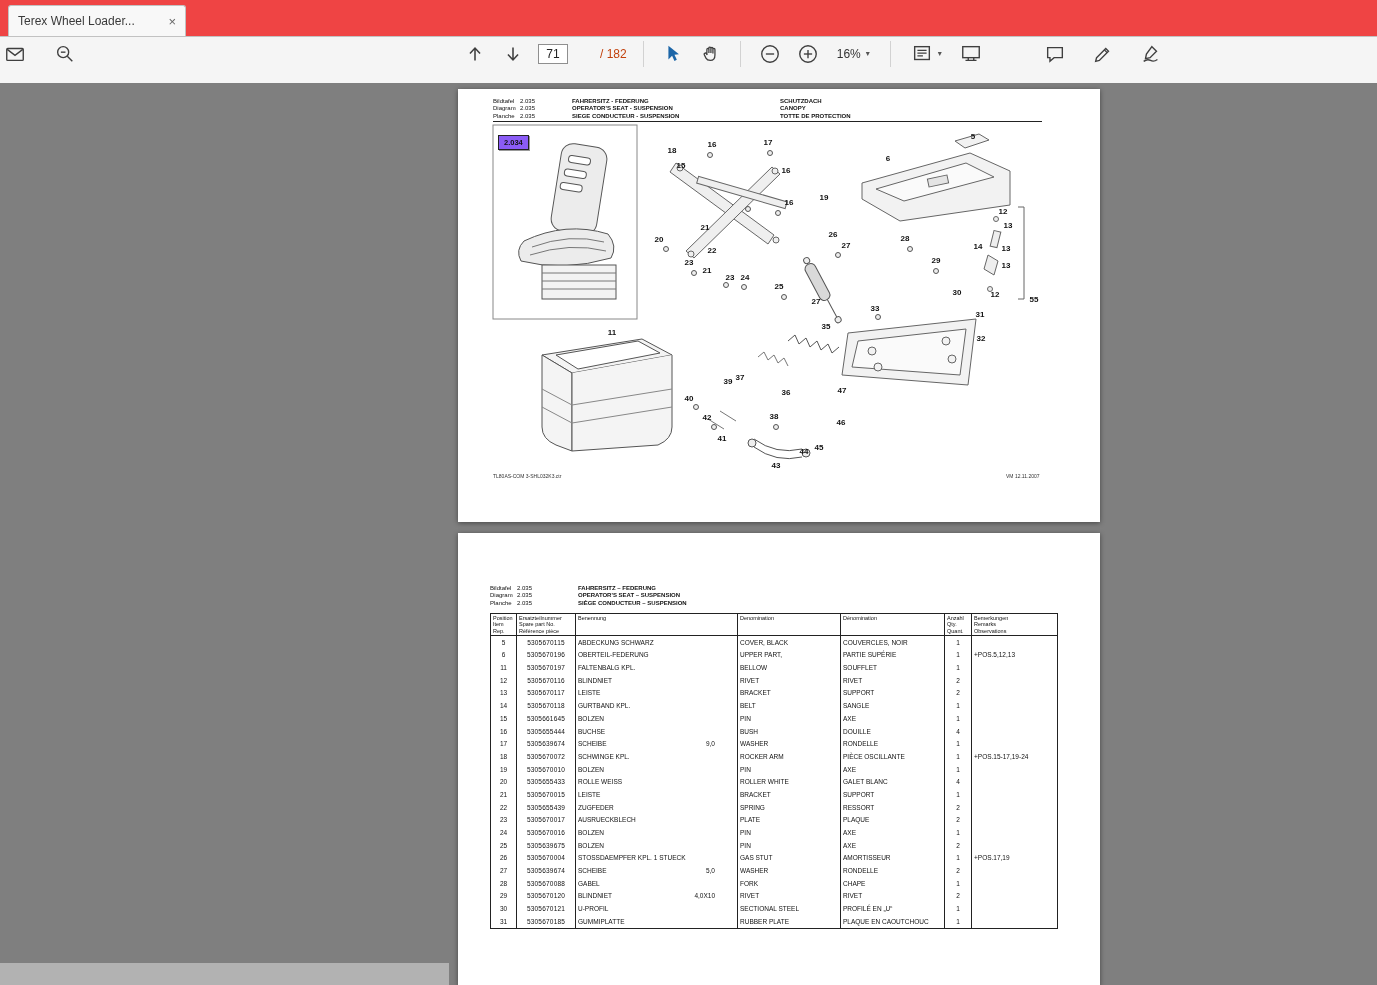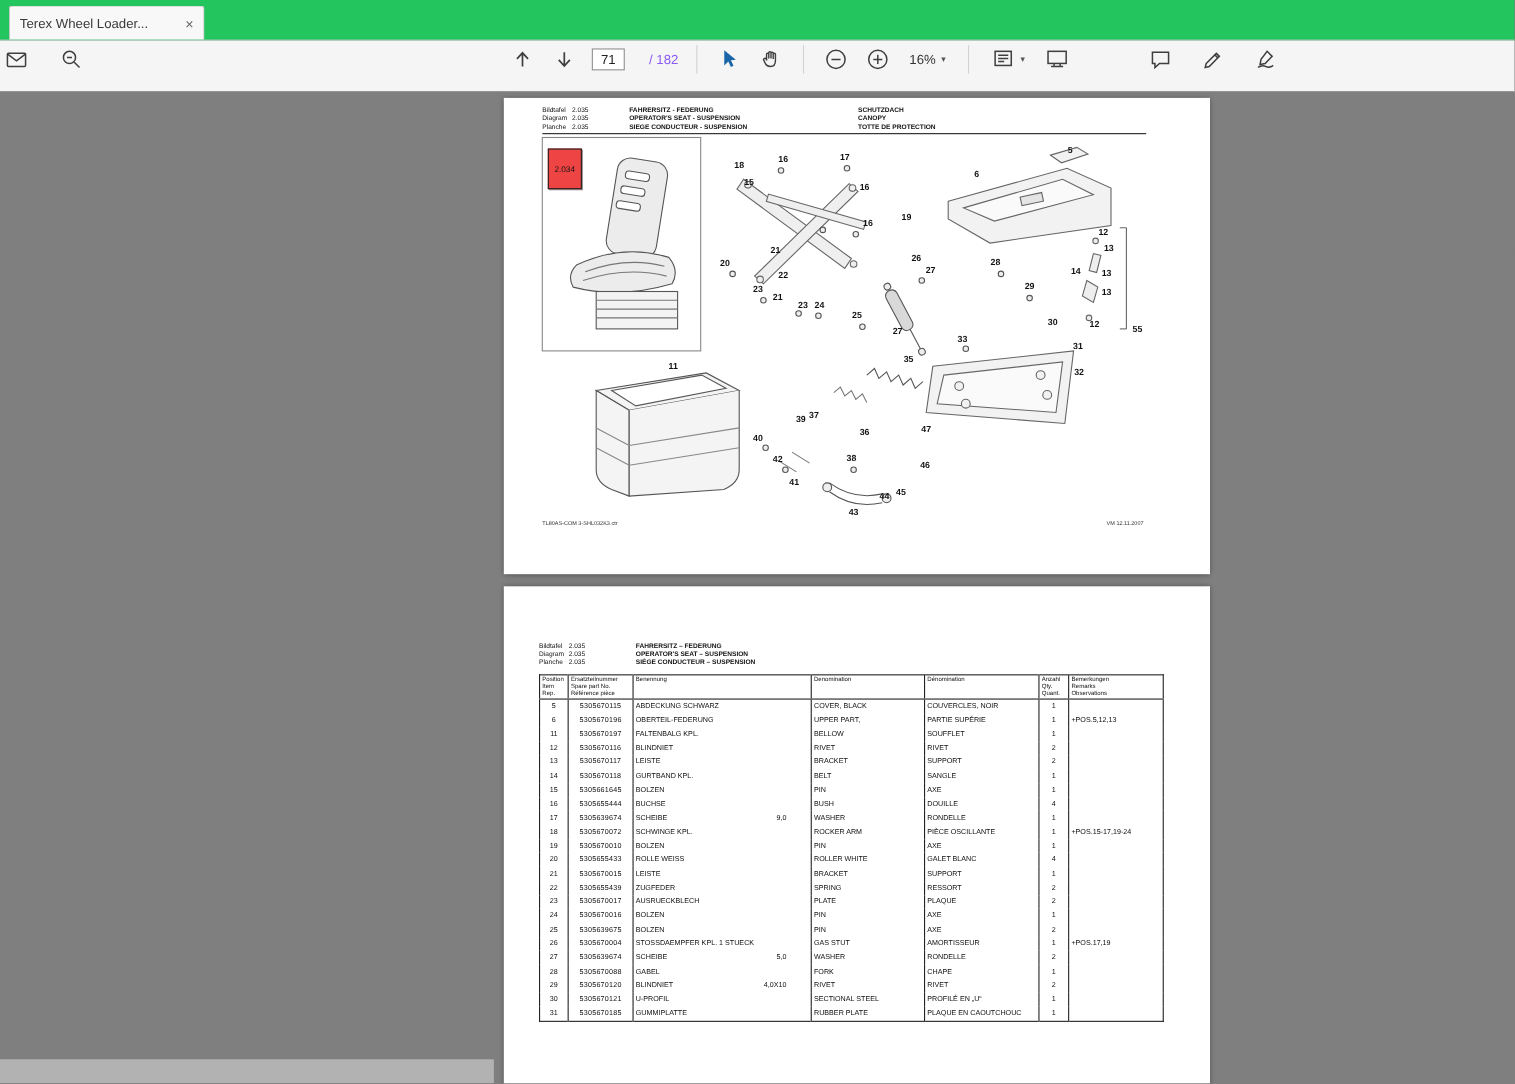--- a/index.html
+++ b/index.html
@@ -2,53 +2,53 @@
 <html><head>
 <meta charset="utf-8">
 <style>
   html,body{margin:0;padding:0;}
   body{
     width:1377px;height:985px;overflow:hidden;position:relative;
     background:#7f7f7f;font-family:"Liberation Sans",sans-serif;
     -webkit-font-smoothing:antialiased;
   }
   
-  .tabbar{height:36px;background:#22c55e;border-bottom:1px solid #c2c2c2;display:flex;align-items:flex-end;}
+  .tabbar{height:36px;background:#ef4444;border-bottom:1px solid #c2c2c2;display:flex;align-items:flex-end;}
   .tab{margin-left:8px;width:178px;height:31px;background:#f8f8f8;border:1px solid #c2c2c2;border-bottom:none;
        border-radius:3px 3px 0 0;display:flex;align-items:center;padding:0 9px;box-sizing:border-box;}
   .tab-title{font-size:12px;color:#3a3a3a;flex:1;white-space:nowrap;overflow:hidden;}
   .tab-close{color:#666;font-size:13px;margin-left:6px;line-height:1;cursor:default;}
   
   .toolbar{height:46px;background:#f5f5f5;border-bottom:1px solid #b8b8b8;position:relative;}
   .tbgroup{position:absolute;top:0;height:34px;display:flex;align-items:center;}
   .tb-left{left:2px;gap:24px;}
   .tb-center{left:462px;gap:12px;}
   .tb-right{left:1042px;gap:22px;}
   .tbtn{width:26px;height:30px;display:flex;align-items:center;justify-content:center;border-radius:3px;}
   .tbtn svg{display:block;}
   .sep{width:1px;height:26px;background:#d2d2d2;margin:0 4px;}
   .pageinput{width:30px;height:20px;border:1px solid #8f8f8f;background:#fff;font-size:12px;
              font-family:"Liberation Sans",sans-serif;text-align:center;color:#222;box-sizing:border-box;}
-  .pagecount{font-size:12px;color:#8b5cf6;margin-left:10px;white-space:nowrap;}
+  .pagecount{font-size:12px;color:#c2410c;margin-left:20px;white-space:nowrap;}
   .zoomsel{display:flex;align-items:center;gap:5px;padding:2px 4px;}
   .zoomsel .zl{font-size:12px;color:#333;}
   .caret{font-size:8px;color:#555;line-height:1;}
   
   .content{position:absolute;top:83px;left:0;right:0;bottom:0;background:#7f7f7f;overflow:hidden;}
   .page{position:absolute;left:458px;width:642px;background:#fff;box-shadow:0 1px 5px rgba(0,0,0,.45);}
   #page1{top:6px;height:433px;}
   #page2{top:450px;height:453px;}
   .hscroll{position:absolute;left:0;bottom:0;width:449px;height:22px;background:#b2b2b2;}
   
   .hcol{position:absolute;font-size:6px;line-height:7.4px;color:#111;}
   .hcol .lbl{display:inline-block;width:27px;}
   .bold{font-weight:bold;}
   .hrule{position:absolute;left:35px;top:32px;width:549px;height:1px;background:#222;}
   .refbox{position:absolute;left:40px;top:46px;border:1px solid #222;box-shadow:1px 1px 0 #999;
-          background:#ef4444;font-size:7.5px;font-weight:normal;padding:13px 5px;color:#111;}
+          background:#8b5cf6;font-size:7.5px;font-weight:bold;padding:2px 5px;color:#111;}
   .pfoot{position:absolute;font-size:5px;color:#333;}
   #diagram{position:absolute;left:0;top:0;}
   #diagram text{font:bold 8px "Liberation Sans",sans-serif;fill:#111;text-anchor:middle;}
   table.parts{position:absolute;left:32px;top:80px;width:567px;border-collapse:collapse;table-layout:fixed;
               border:1px solid #222;background:#fff;}
   table.parts th{border-left:1px solid #222;border-bottom:1px solid #222;vertical-align:top;
                  font-size:5.5px;font-weight:normal;text-align:left;padding:1px 2px;color:#111;}
   table.parts th:first-child{border-left:none;}
   table.parts td{border-left:1px solid #222;font-size:6.5px;color:#111;height:12.7px;
                  padding:0 2px;white-space:nowrap;overflow:hidden;}

